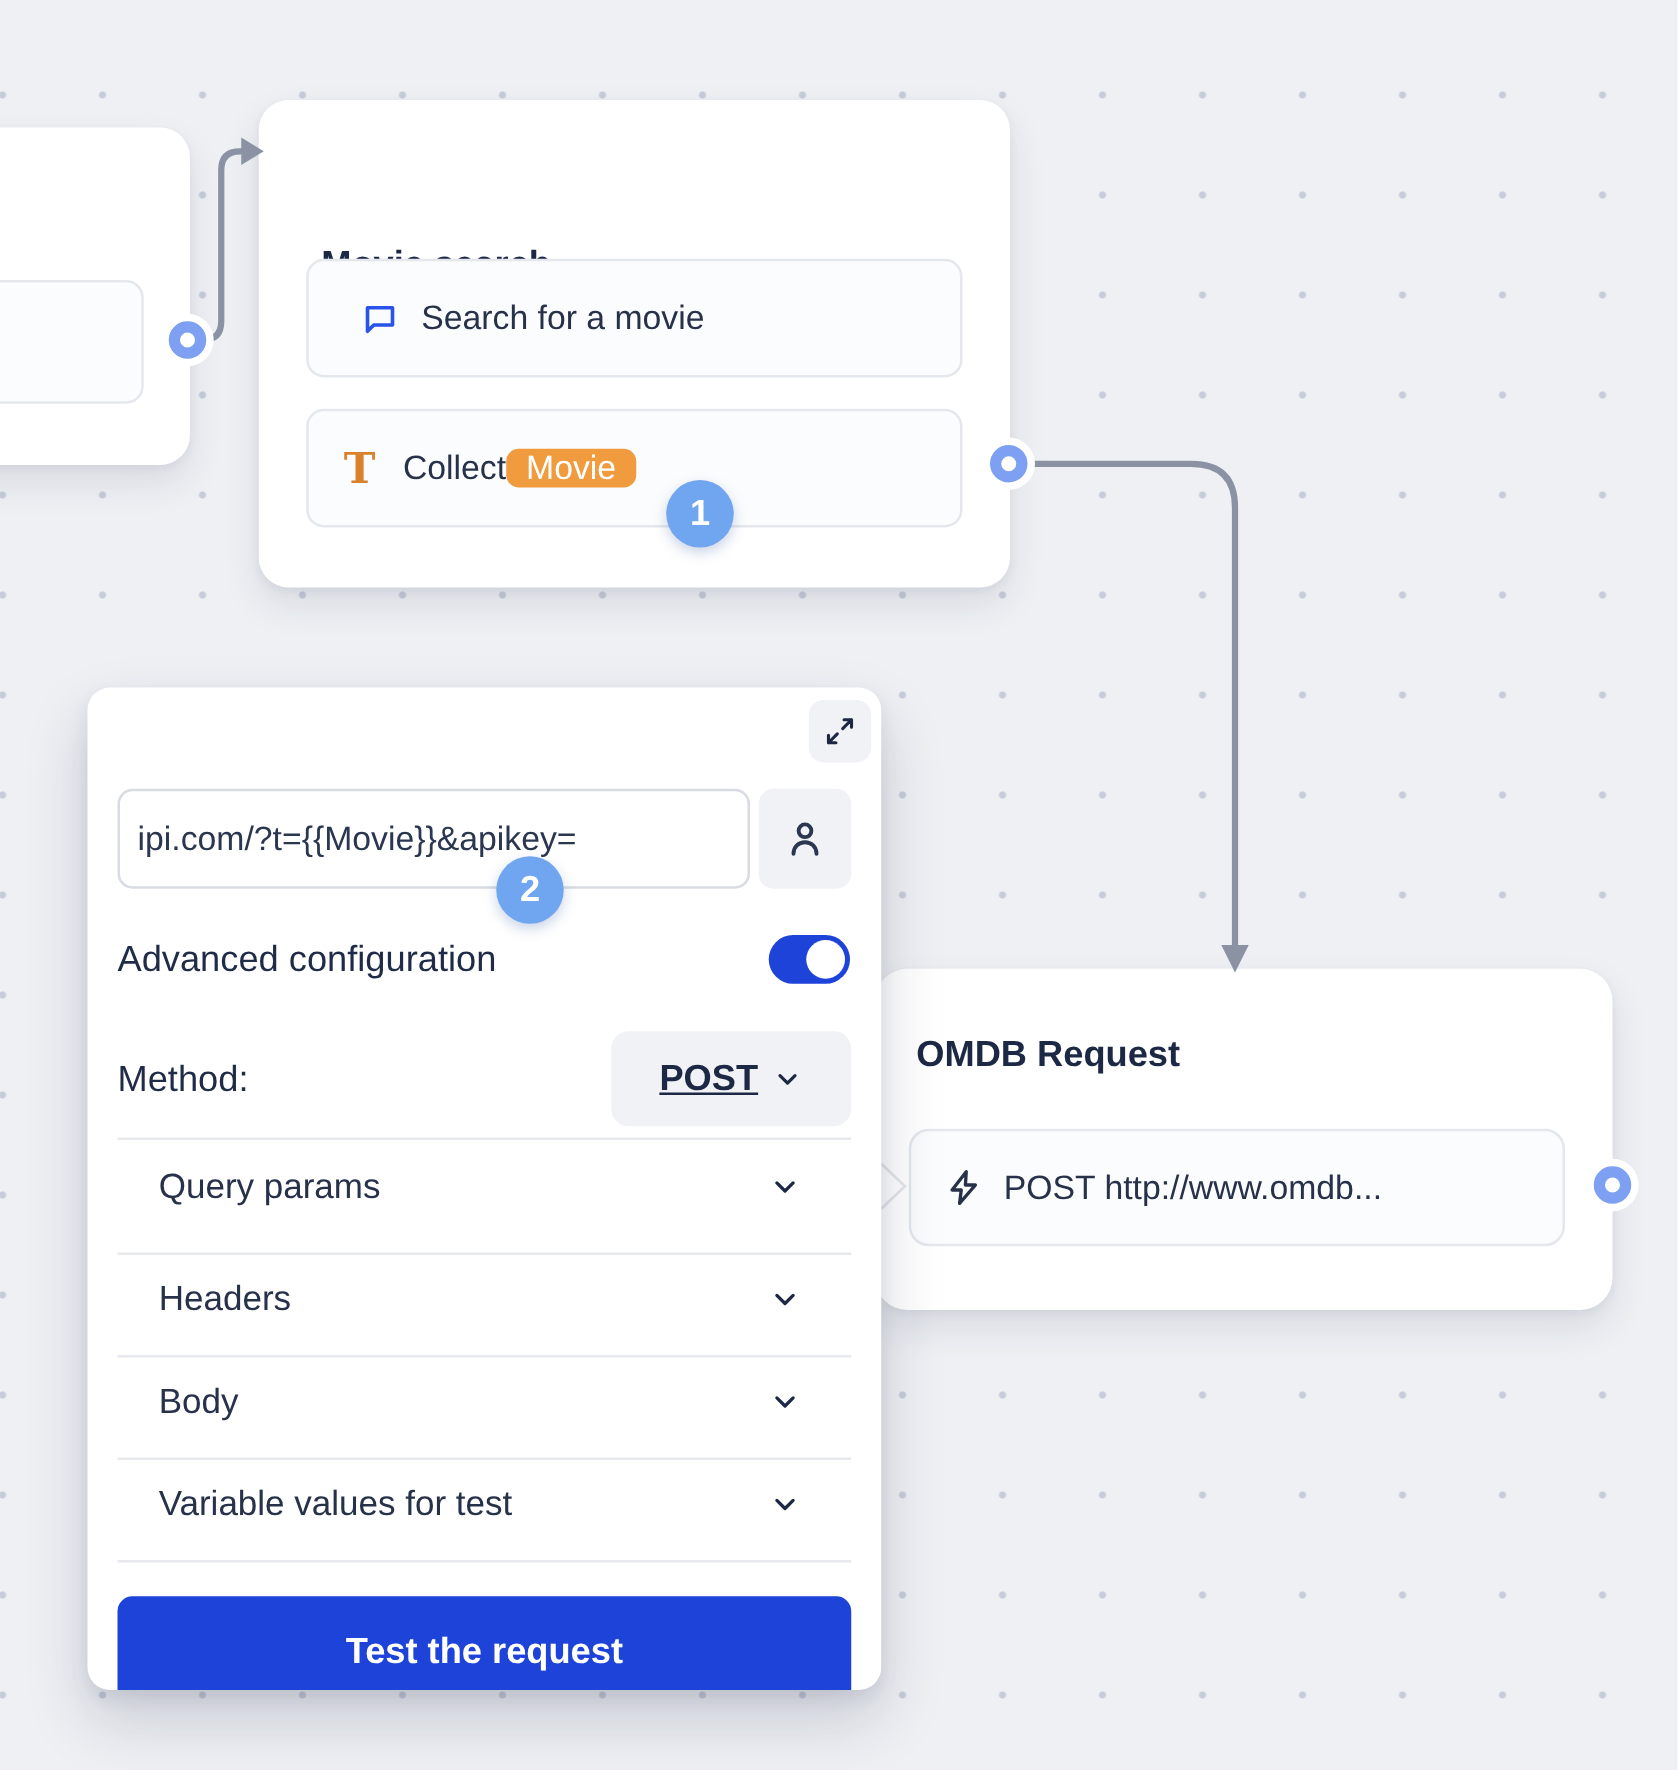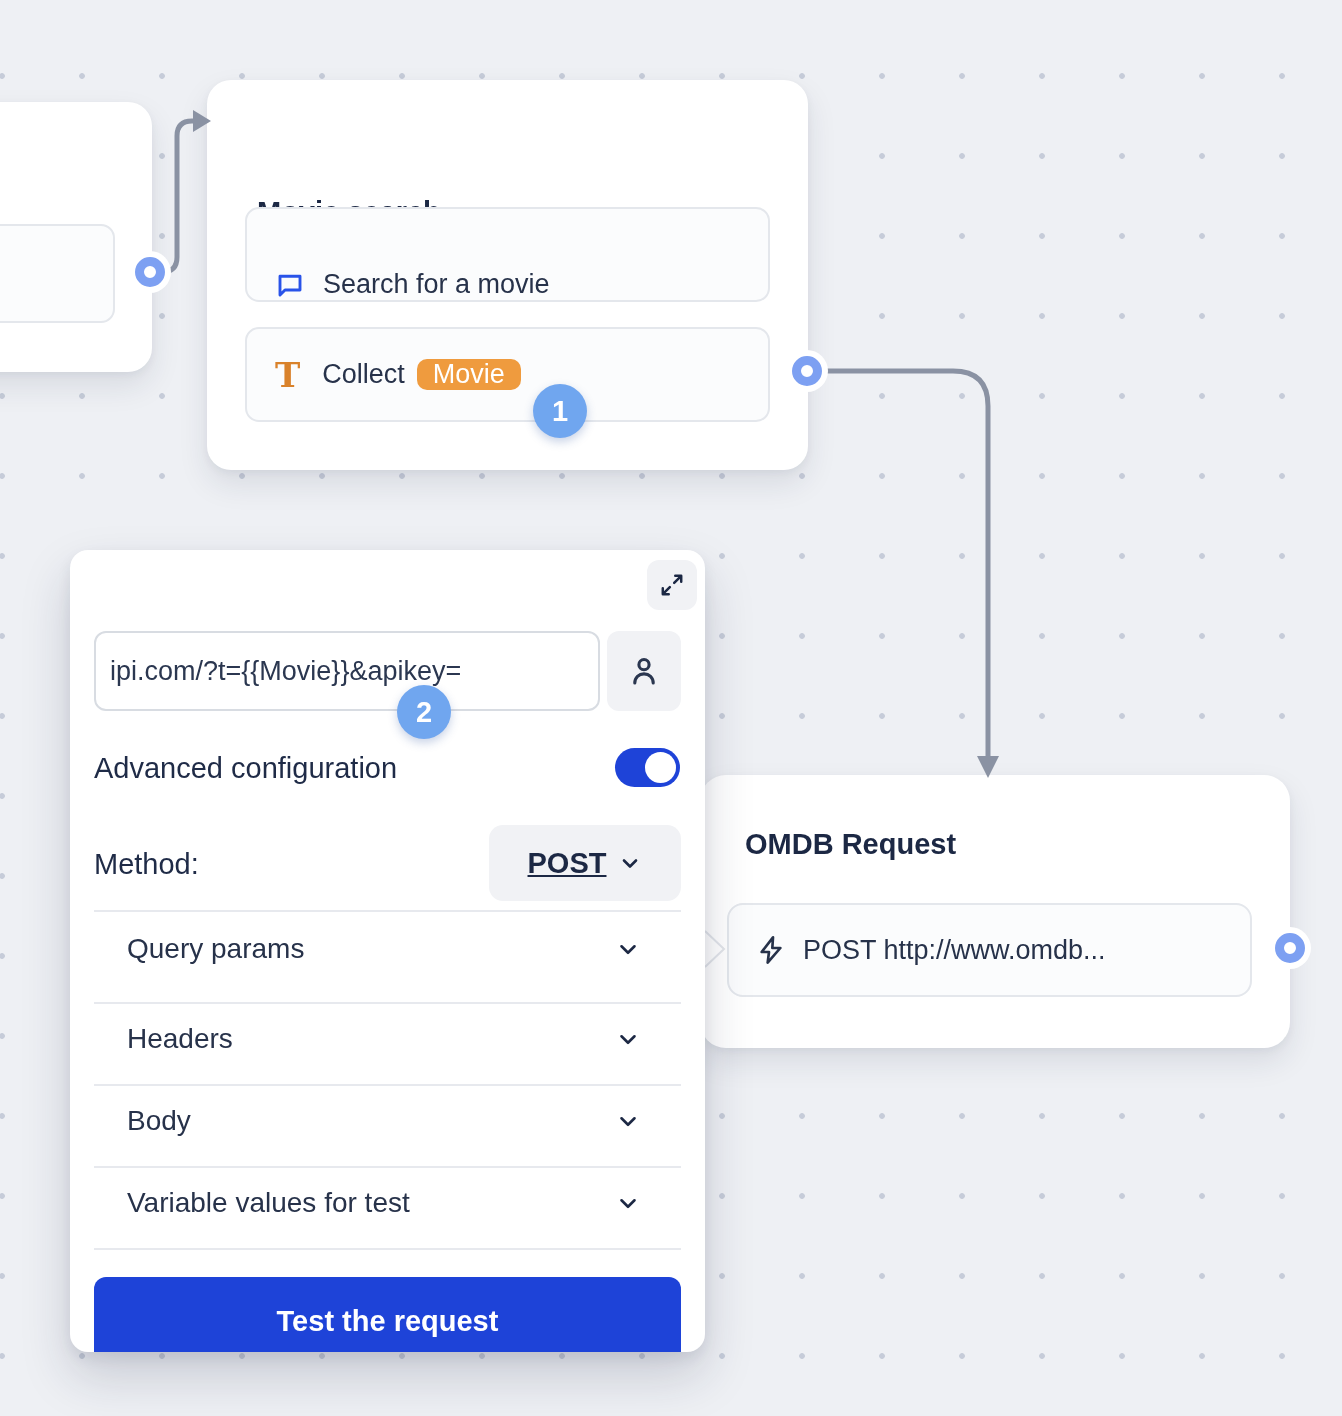--- a/index.html
+++ b/index.html
@@ -66,21 +66,21 @@
     border:none;border-radius:12px;color:#ffffff;font-size:29px;font-weight:700;
     font-family:"Liberation Sans", sans-serif;cursor:pointer;
   }
   .step-badge{
     position:absolute;width:54px;height:54px;border-radius:50%;background:#70a6ef;
     color:#fff;font-size:29px;font-weight:700;display:flex;align-items:center;
     justify-content:center;z-index:6;box-shadow:0 4px 10px rgba(40,80,160,0.25);
   }
   .var-badge{
     background:#ef9b3e;color:#fff;border-radius:10px;padding:0 16px;
-    font-size:27px;margin-left:12px;white-space:nowrap;
+    font-size:27px;white-space:nowrap;
   }
   .t-icon{font-family:"DejaVu Serif", serif;font-size:34px;color:#d9822b;font-weight:600;line-height:1;}
 </style>
 </head>
 <body>
 
 <div id="canvas">
 
   <div class="node" style="left:-60px;top:102px;width:212px;height:270px;">
     <div class="node-item" style="left:30px;top:122px;width:145px;height:99px;"></div>
@@ -89,38 +89,38 @@
   <svg class="svg-layer" width="1342" height="1416">
     <path d="M150 272 L162 272 Q177 272 177 257 L177 136 Q177 121 192 121 L194 121" fill="none" stroke="#8a92a3" stroke-width="5" stroke-linecap="round"></path>
     <polygon points="193,110 211,121 193,132" fill="#8a92a3"></polygon>
     <path d="M807 371 L953 371 Q988 371 988 406 L988 757" fill="none" stroke="#8a92a3" stroke-width="5" stroke-linecap="round"></path>
     <polygon points="977,756 999,756 988,778" fill="#8a92a3"></polygon>
   </svg>
 
   <div class="node" style="left:207px;top:80px;width:601px;height:390px;">
     <div class="node-title" style="position:absolute;left:50px;top:116px;">Movie search</div>
 
-    <div class="node-item" style="left:38px;top:127px;width:525px;height:95px;padding:0 28px;align-items:flex-end;">
+    <div class="node-item" style="left:38px;top:127px;width:525px;height:95px;padding:0 42px;">
       <span style="display:flex;margin-right:18px;">
         <svg width="30" height="30" viewBox="0 0 24 24" fill="none" stroke="#2953e9" stroke-width="2.3" stroke-linejoin="round" stroke-linecap="round">
           <path d="M4 5 h16 v11 h-12 l-4 4 z"></path>
         </svg>
       </span>
       <span class="item-label">Search for a movie</span>
     </div>
 
     <div class="node-item" style="left:38px;top:247px;width:525px;height:95px;padding:0 28px;">
       <span class="t-icon" style="margin-right:22px;">T</span>
       <span class="item-label">Collect</span>
       <span class="var-badge">Movie</span>
     </div>
   </div>
 
   <div class="node" style="left:700px;top:775px;width:590px;height:273px;border-radius:26px;">
-    <div class="node-title" style="position:absolute;left:45px;top:53px;">OMDB Request</div>
+    <div class="node-title" style="position:absolute;left:33px;top:53px;">OMDB Request</div>
     <div class="node-item" style="left:27px;top:128px;width:525px;height:94px;padding:0 26px;border-radius:16px;">
       <span style="display:flex;margin-right:16px;">
         <svg width="32" height="32" viewBox="0 0 24 24" fill="none" stroke="#27324a" stroke-width="2" stroke-linejoin="round">
           <path d="M13.5 2.5 L5 13.5 H10.5 L9.5 21.5 L19 10.5 H13 Z"></path>
         </svg>
       </span>
       <span class="item-label">POST http://www.omdb...</span>
     </div>
   </div>
 

